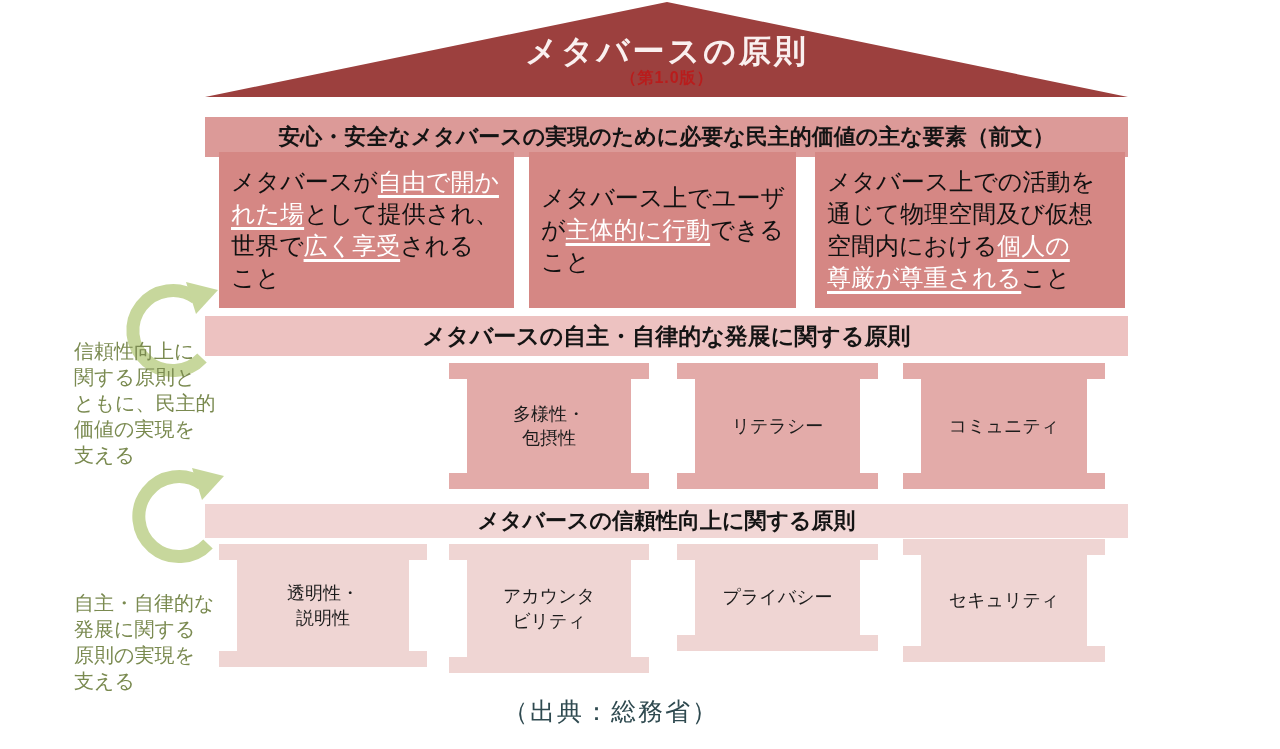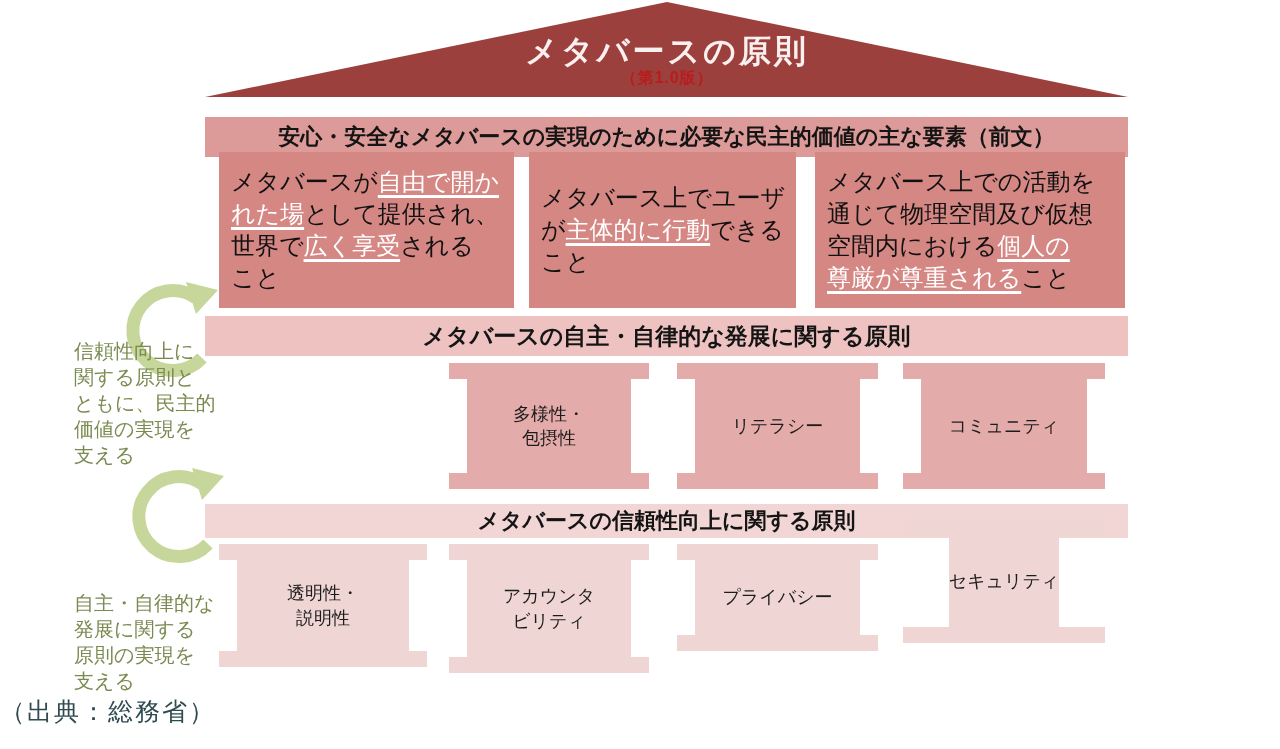--- a/index.html
+++ b/index.html
@@ -40,21 +40,21 @@
   
   .arrow-svg { position:absolute; width:100px; height:110px; }
   .arrow1 { left:122px; top:272px; }
   .arrow2 { left:128px; top:458px; }
   .side-note { position:absolute; left:74px; width:160px; color:#7A8A50;
                font-size:20px; line-height:26px; white-space:pre-line; z-index:3; }
   .note1 { top:338px; }
   .note2 { top:558px;margin-top:32px; }
 
   
-  .source { position:absolute; top:695px; left:0; width:1222px; text-align:left;
+  .source { position:absolute; top:695px; left:0; width:1222px; text-align:center;
             font-family:"Liberation Serif","DejaVu Serif",serif;
             font-size:25px; color:#2F4A50; letter-spacing:2px; }
 </style>
 </head>
 <body>
 
 <div class="canvas">
 
   <svg class="roof-svg" viewBox="0 0 934 100">
     <polygon points="467,2 928,97 5,97" fill="#9C403E"></polygon>
@@ -133,21 +133,21 @@
       </div>
     <div class="pbase"></div>
   </div>
   <div class="pillar row2" style="left:677px;top:544px;width:201px;height:107px;">
     <div class="cap"></div>
     <div class="shaft">
         <span class="plabel">プライバシー</span>
       </div>
     <div class="pbase"></div>
   </div>
-  <div class="pillar row2" style="left:903px;top:520px;width:202px;height:123px;align-items:center;">
+  <div class="pillar row2" style="left:903px;top:539px;width:202px;height:123px;">
     <div class="cap"></div>
     <div class="shaft">
         <span class="plabel">セキュリティ</span>
       </div>
     <div class="pbase"></div>
   </div>
 
   <svg class="arrow-svg arrow1" viewBox="0 0 100 110">
     <path d="M 80 86 A 40 40 0 1 1 74 26" fill="none" stroke="#C7D79C" stroke-width="13"></path>
     <polygon points="64,10 74,42 96,18" fill="#C7D79C"></polygon>

